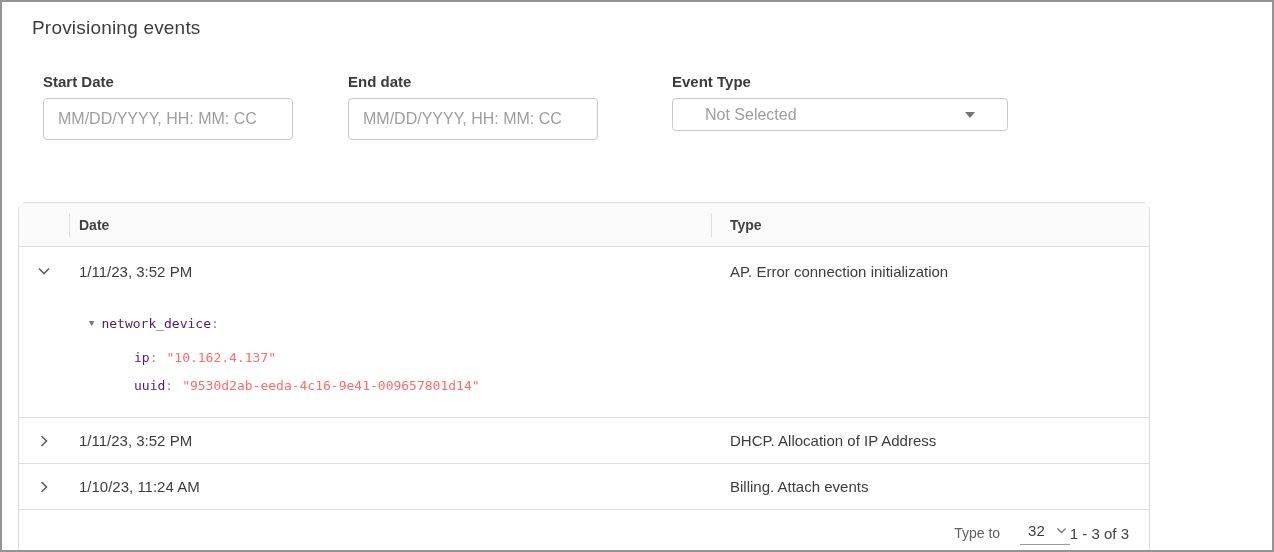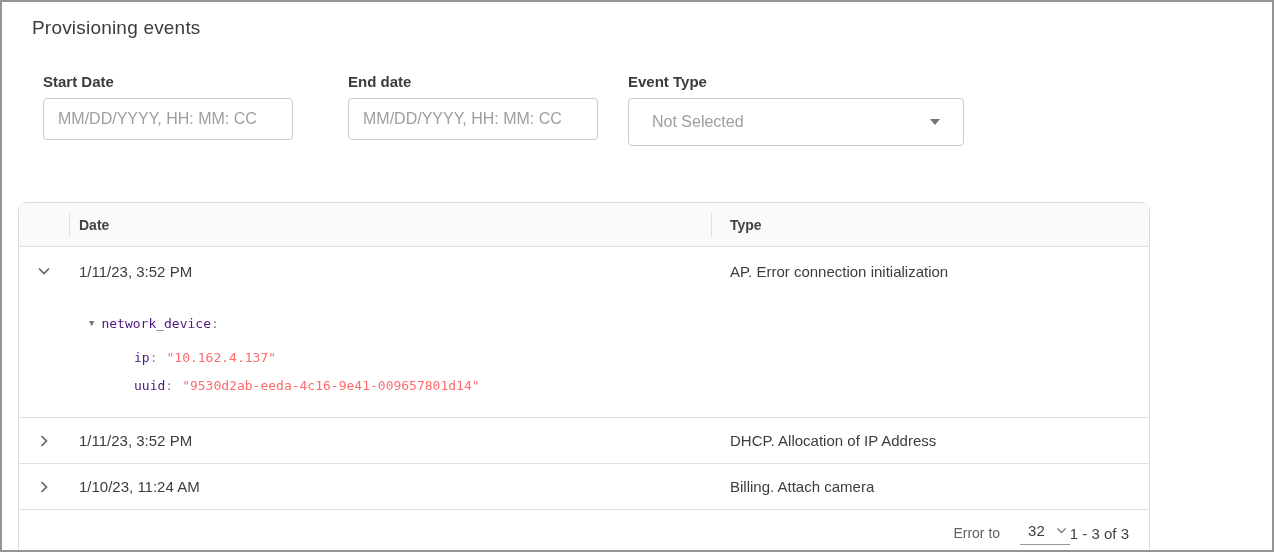--- a/index.html
+++ b/index.html
@@ -13,29 +13,29 @@
 
   .page-title {
     position:absolute; left:30px; top:15px;
     font-size:19px; color:#3d3d3d; letter-spacing:.2px;
   }
 
   
   .filters { position:absolute; left:16px; top:71px; display:flex; }
   .filter { display:flex; flex-direction:column; }
   .filter-w250 { width:250px; margin-right:30px;margin-left:25px; }
-  .filter-w336 { width:336px; }
+  .filter-w336 { width:336px;margin-left:44px; }
   .filter-label { font-size:15px; font-weight:700; color:#3b3b3b; margin-bottom:8px; }
   .text-input {
     width:100%; height:42px; border:1px solid #c9c9c9; border-radius:4px;
     padding:0 14px; font-size:16px; color:#6d28d9; font-family:inherit; outline:none;
   }
   .text-input::placeholder { color:#9e9e9e; opacity:1; }
   .select-box {
-    height:48px; border:1px solid #c9c9c9; border-radius:4px; padding:0 23px;
+    height:33px; border:1px solid #c9c9c9; border-radius:4px; padding:0 32px;
     display:flex; align-items:center; justify-content:space-between;
     font-size:16px; color:#9e9e9e; cursor:pointer; background:#fff;
   }
   .tri-down {
     width:0; height:0; border-left:5px solid transparent;
     border-right:5px solid transparent; border-top:6px solid #757575;
   }
 
   
   .events-table {
@@ -163,26 +163,26 @@
     </div>
 
     <div class="row">
       <div class="row-main">
         <button class="expander">
           <svg width="16" height="16" viewBox="0 0 16 16">
             <path d="M5.5 3 L10.5 8 L5.5 13" fill="none" stroke="#616161" stroke-width="1.6"></path>
           </svg>
         </button>
         <div class="col-date cell">1/10/23, 11:24 AM</div>
-        <div class="col-type cell">Billing. Attach camera</div>
+        <div class="col-type cell">Billing. Attach events</div>
       </div>
     </div>
 
     <div class="tfoot">
-      <span class="page-to-label">Error to</span>
+      <span class="page-to-label">Type to</span>
       <span class="page-size-select">
         <span class="page-size-value">32</span>
         <svg width="13" height="13" viewBox="0 0 16 16">
           <path d="M3 5.5 L8 10.5 L13 5.5" fill="none" stroke="#757575" stroke-width="1.5"></path>
         </svg>
       </span>
       <span class="range-label">1 - 3 of 3</span>
     </div>
 
   </div>

